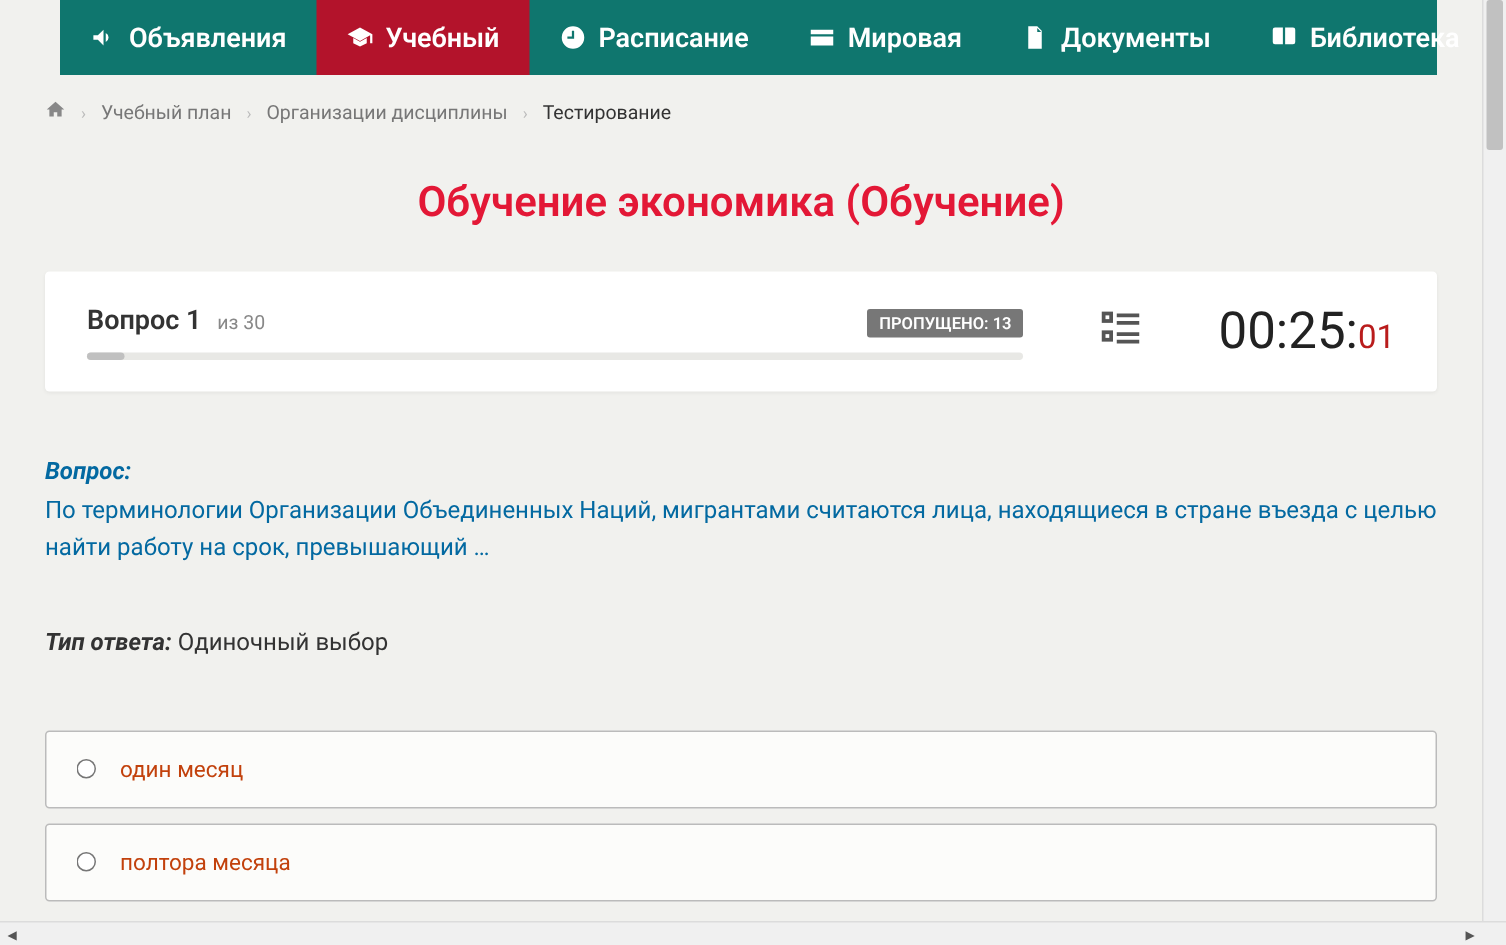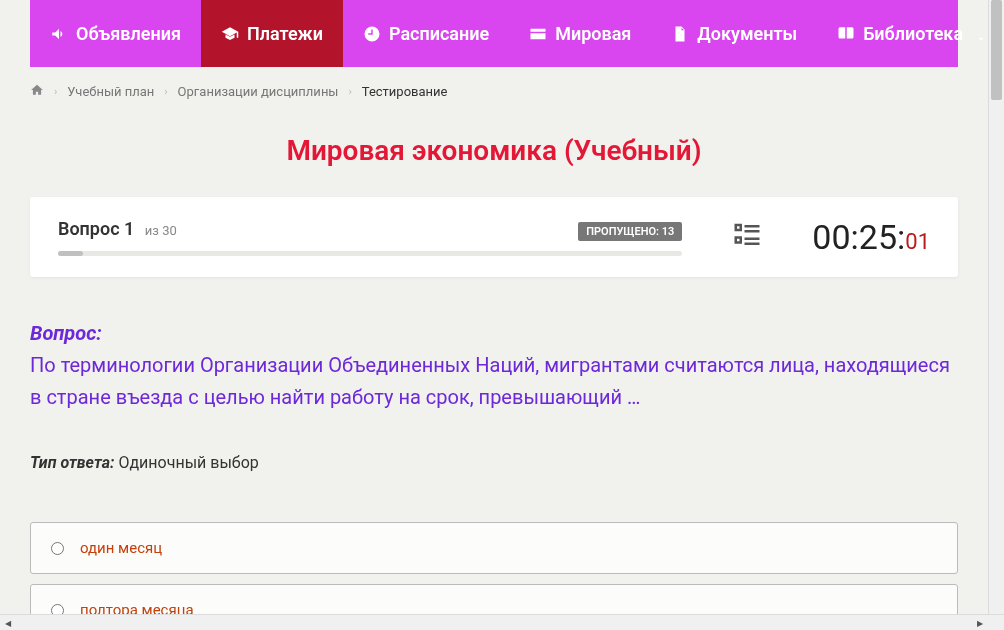--- a/index.html
+++ b/index.html
@@ -50,25 +50,25 @@
       color: #555;
     }
     .scrollbar-h-arrow.left { left: 0; }
     .scrollbar-h-arrow.right { right: 16px; }
     .container {
       padding: 0 30px 40px 30px;
       width: 988px;
     }
     
     .nav {
-      background: #d946ef;
-      display: flex;
-      height: 67px;
+      background: #0f766e;
+      display: flex;
+      height: 50px;
       align-items: stretch;
-      margin: 0 0 0 0;
+      margin: 0 0 0 10px;
     }
     .nav-item {
       display: flex;
       align-items: center;
       padding: 0 20px;
       color: #fff;
       font-weight: 600;
       font-size: 18px;
       cursor: pointer;
       gap: 8px;
@@ -180,23 +180,23 @@
       display: flex;
       align-items: baseline;
     }
     .timer .secs {
       font-size: 22px;
       color: #b91c1c;
     }
     
     .question-block {
       margin-top: 40px;
-      font-size: 20px;
+      font-size: 16px;
       line-height: 1.6;
-      color: #6d28d9;
+      color: #0369a1;
     }
     .question-label-bold {
       font-weight: 700;
       font-style: italic;
     }
     .answer-type {
       margin-top: 40px;
       font-size: 16px;
     }
     .answer-type .label {
@@ -240,21 +240,21 @@
           </svg>
       </span>
       <span>Объявления</span>
     </div>
     <div class="nav-item active">
       <span class="nav-icon">
         <svg viewBox="0 0 24 24" width="18" height="18">
             <path d="M12 3 1 9l11 6 9-4.9V17h2V9L12 3zm-6 9.5V17l6 3 6-3v-4.5l-6 3.3-6-3.3z"></path>
           </svg>
       </span>
-      <span>Платежи</span>
+      <span>Учебный</span>
     </div>
     <div class="nav-item">
       <span class="nav-icon">
         <svg viewBox="0 0 24 24" width="18" height="18">
             <path d="M12 2a10 10 0 1 0 0 20 10 10 0 0 0 0-20zm1 11H7v-2h4V6h2v7z"></path>
           </svg>
       </span>
       <span>Расписание</span>
     </div>
     <div class="nav-item">
@@ -295,21 +295,21 @@
         </svg>
     </span>
     <span class="sep">›</span>
     <span class="breadcrumb-link">Учебный план</span>
     <span class="sep">›</span>
     <span class="breadcrumb-link">Организации дисциплины</span>
     <span class="sep">›</span>
     <span class="breadcrumb-current">Тестирование</span>
   </div>
 
-  <h1 class="page-title">Мировая экономика (Учебный)</h1>
+  <h1 class="page-title">Обучение экономика (Обучение)</h1>
 
   <div class="progress-card">
     <div class="progress-left">
       <div class="progress-header">
         <div class="question-label">
           <span>Вопрос</span>
           <span>1</span>
           <span class="of">из 30</span>
         </div>
         <span class="skipped-badge">ПРОПУЩЕНО: 13</span>

